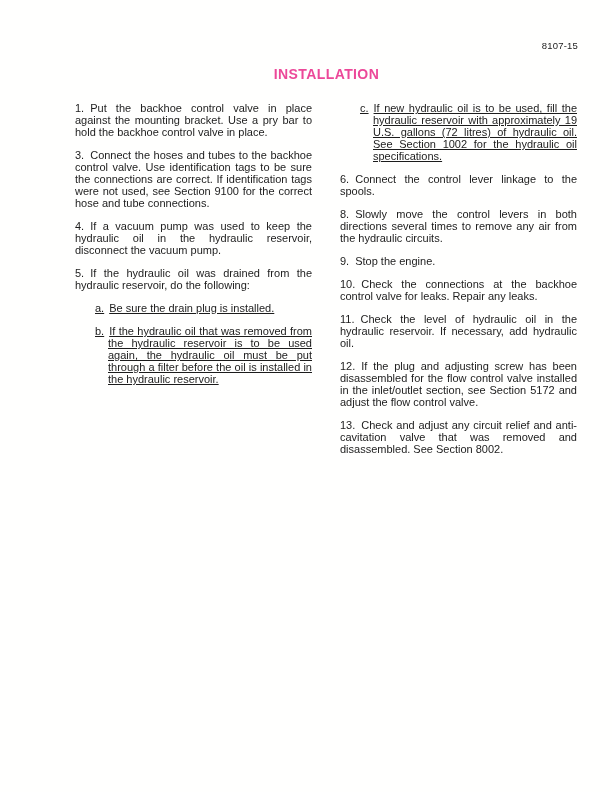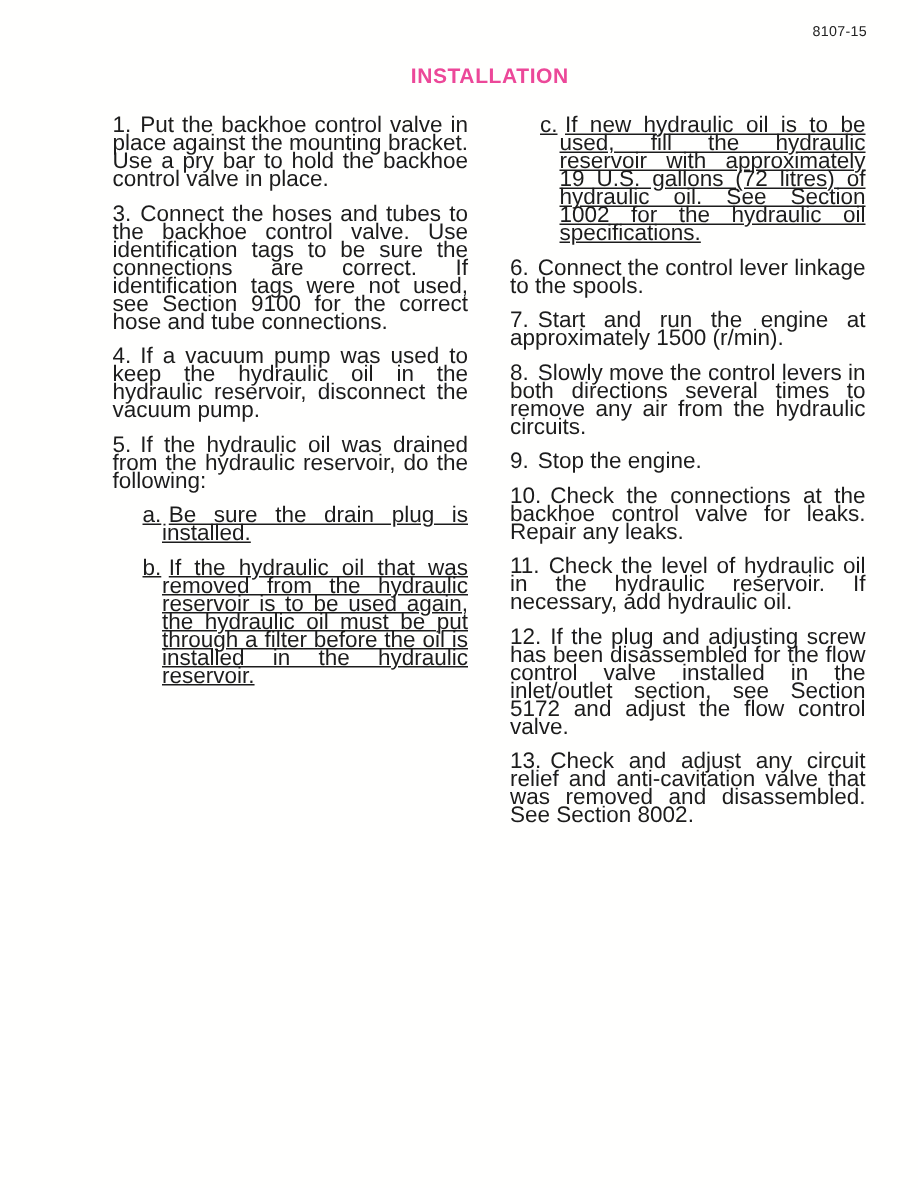--- a/index.html
+++ b/index.html
@@ -21,36 +21,37 @@
     position: absolute;
     left: 75px;
     right: 34px;
     top: 16px;
   }
   .page-number {
     text-align: right;
     font-size: 9.5px;
     letter-spacing: 0.2px;
     color: #222;
+    margin-top: 24px;
   }
   .doc-title {
     text-align: center;
     font-size: 14px;
     font-weight: bold;
     letter-spacing: 0.4px;
     margin: 15px 0 20px 0;
     color: #ec4899;
   }
   .columns {
     display: flex;
     gap: 28px;
   }
   .col {
     width: 237px;
-    font-size: 15px;
+    font-size: 11px;
     line-height: 12px;
     text-align: justify;
     color: #1c1c1c;
   }
   p.item {
     margin: 0 0 11px 0;
   }
   p.item .num {
     padding-right: 6px;
   }
@@ -80,21 +81,20 @@
         <p class="item"><span class="num">3.</span><span>Connect the hoses and tubes to the backhoe control valve. Use identification tags to be sure the connections are correct. If identification tags were not used, see Section 9100 for the correct hose and tube connections.</span></p>
         <p class="item"><span class="num">4.</span><span>If a vacuum pump was used to keep the hydraulic oil in the hydraulic reservoir, disconnect the vacuum pump.</span></p>
         <p class="item"><span class="num">5.</span><span>If the hydraulic oil was drained from the hydraulic reservoir, do the following:</span></p>
         <p class="item sub"><span class="num">a.</span><span>Be sure the drain plug is installed.</span></p>
         <p class="item sub"><span class="num">b.</span><span>If the hydraulic oil that was removed from the hydraulic reservoir is to be used again, the hydraulic oil must be put through a filter before the oil is installed in the hydraulic reservoir.</span></p>
       </div>
 
       <div class="col">
         <p class="item sub"><span class="num">c.</span><span>If new hydraulic oil is to be used, fill the hydraulic reservoir with approximately 19 U.S. gallons (72 litres) of hydraulic oil. See Section 1002 for the hydraulic oil specifications.</span></p>
         <p class="item"><span class="num">6.</span><span>Connect the control lever linkage to the spools.</span></p>
-        <p class="item"><span class="num">7.</span><span>Start and run the engine at approximately 1500 (r/min).</span></p>
         <p class="item"><span class="num">8.</span><span>Slowly move the control levers in both directions several times to remove any air from the hydraulic circuits.</span></p>
         <p class="item"><span class="num">9.</span><span>Stop the engine.</span></p>
         <p class="item"><span class="num">10.</span><span>Check the connections at the backhoe control valve for leaks. Repair any leaks.</span></p>
         <p class="item"><span class="num">11.</span><span>Check the level of hydraulic oil in the hydraulic reservoir. If necessary, add hydraulic oil.</span></p>
         <p class="item"><span class="num">12.</span><span>If the plug and adjusting screw has been disassembled for the flow control valve installed in the inlet/outlet section, see Section 5172 and adjust the flow control valve.</span></p>
         <p class="item"><span class="num">13.</span><span>Check and adjust any circuit relief and anti-cavitation valve that was removed and disassembled. See Section 8002.</span></p>
       </div>
 
     </div>
   </div>

